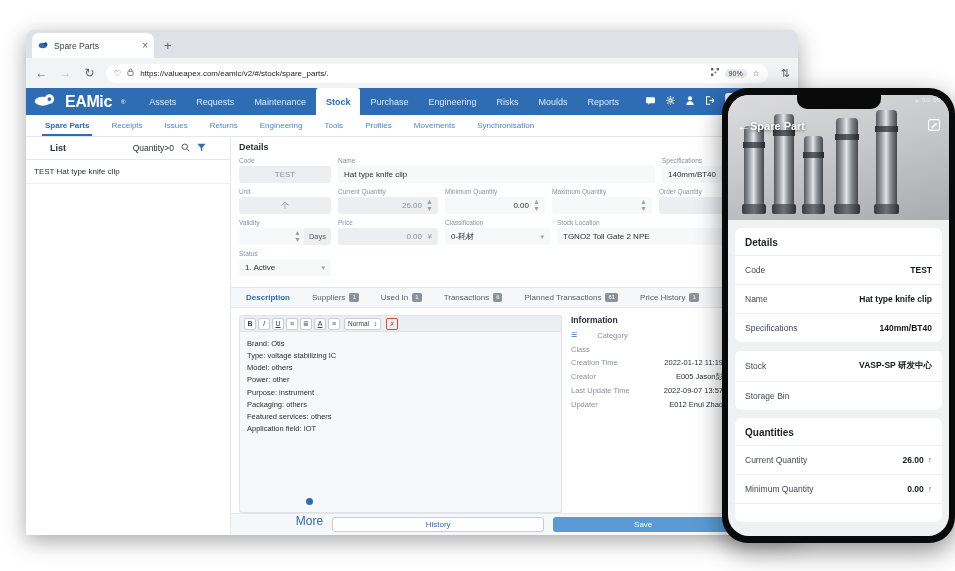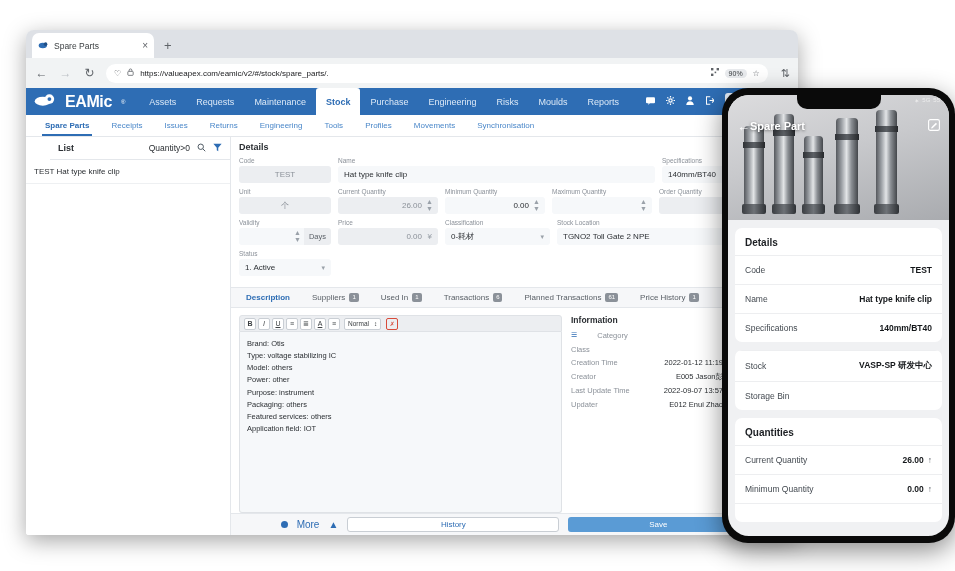--- a/index.html
+++ b/index.html
@@ -66,21 +66,21 @@
   .subnav { height: 22px; background: #fff; display: flex; align-items: center; padding: 0 8px; border-bottom: 1px solid #e4e7eb; position: relative; }
   .subnav a { font-size: 8px; color: #4a87c9; padding: 0 11px; height: 100%; display: flex; align-items: center; text-decoration: none; cursor: pointer; position: relative; }
   .subnav a.active { color: #2e6db4; font-weight: bold; }
   .subnav a.active:after { content: ""; position: absolute; left: 8px; right: 8px; bottom: 0; height: 2px; background: #2e6db4; }
   .green-btn { margin-left: auto; width: 56px; height: 15px; background: #5fbf9a; border-radius: 2px; }
 
   .body-row { display: flex; height: calc(100% - 49px); }
 
   
   .listpanel { width: 205px; border-right: 1px solid #e4e7eb; background: #fff; display: flex; flex-direction: column; }
-  .list-head { height: 23px; display: flex; align-items: center; padding: 0 8px; gap: 7px; border-bottom: 1px solid #e4e7eb; margin-left: 24px; }
+  .list-head { height: 23px; display: flex; align-items: center; padding: 0 24px; gap: 7px; border-bottom: 1px solid #e4e7eb; }
   .list-title { font-size: 9px; font-weight: bold; color: #2b2f33; }
   .list-qty { margin-left: auto; font-size: 8.5px; color: #2b2f33; }
   .list-ic { font-size: 9px; color: #4a5560; cursor: pointer; }
   .list-ic.filter { color: #2e6db4; }
   .list-item { font-size: 8px; color: #2b2f33; padding: 7px 8px; border-bottom: 1px solid #eef0f2; cursor: pointer; }
 
   
   .details { flex: 1; display: flex; flex-direction: column; background: #fff; min-width: 0; }
   .det-head { height: 20px; display: flex; align-items: center; padding: 0 8px; font-size: 9px; font-weight: bold; color: #2b2f33; }
   .form { padding: 0 8px; }
@@ -129,21 +129,21 @@
   .pic-rod { position: absolute; left: 14px; top: 6px; width: 13px; height: 72px;
     background: linear-gradient(90deg,#6f7378 0%,#b9bdc2 32%,#e6e8ea 50%,#9fa4aa 72%,#5e6267 100%);
     border-radius: 3px; }
   .pic-cap { position: absolute; left: 11px; top: 4px; width: 19px; height: 9px;
     background: linear-gradient(90deg,#7c8085,#d9dbde,#6e7277); border-radius: 4px; }
   .pic-band { position: absolute; left: 13px; top: 20px; width: 15px; height: 4px; background: #3a3d41; border-radius: 1px; }
   .upload { font-size: 7px; color: #2e6db4; margin-top: 5px; cursor: pointer; white-space: nowrap; }
 
   
   .footer { height: 22px; background: #f6f7f9; border-top: 1px solid #e4e7eb; display: flex; align-items: center; justify-content: center; gap: 9px; }
-  .more-btn { display: flex; align-items: center; gap: 9px; font-size: 10px; color: #2e6db4; cursor: pointer; }
+  .more-btn { display: flex; align-items: center; gap: 9px; font-size: 12px; color: #2e6db4; cursor: pointer; flex-direction: column; }
   .dot-ic { width: 7px; height: 7px; border-radius: 50%; background: #2e6db4; }
   .hist-btn { width: 212px; height: 15px; border: 1px solid #c9ced4; background: #fff; border-radius: 3px; display: flex; align-items: center; justify-content: center; font-size: 8px; color: #2e6db4; cursor: pointer; }
   .save-btn { width: 180px; height: 15px; background: #5a9bd5; border-radius: 3px; display: flex; align-items: center; justify-content: center; font-size: 8px; color: #fff; cursor: pointer; }
 
   
   .phone {
     position: absolute; left: 722px; top: 88px;
     width: 233px; height: 455px;
     background: #0a0a0a; border-radius: 26px;
     box-shadow: 0 8px 26px rgba(0,0,0,.45);

